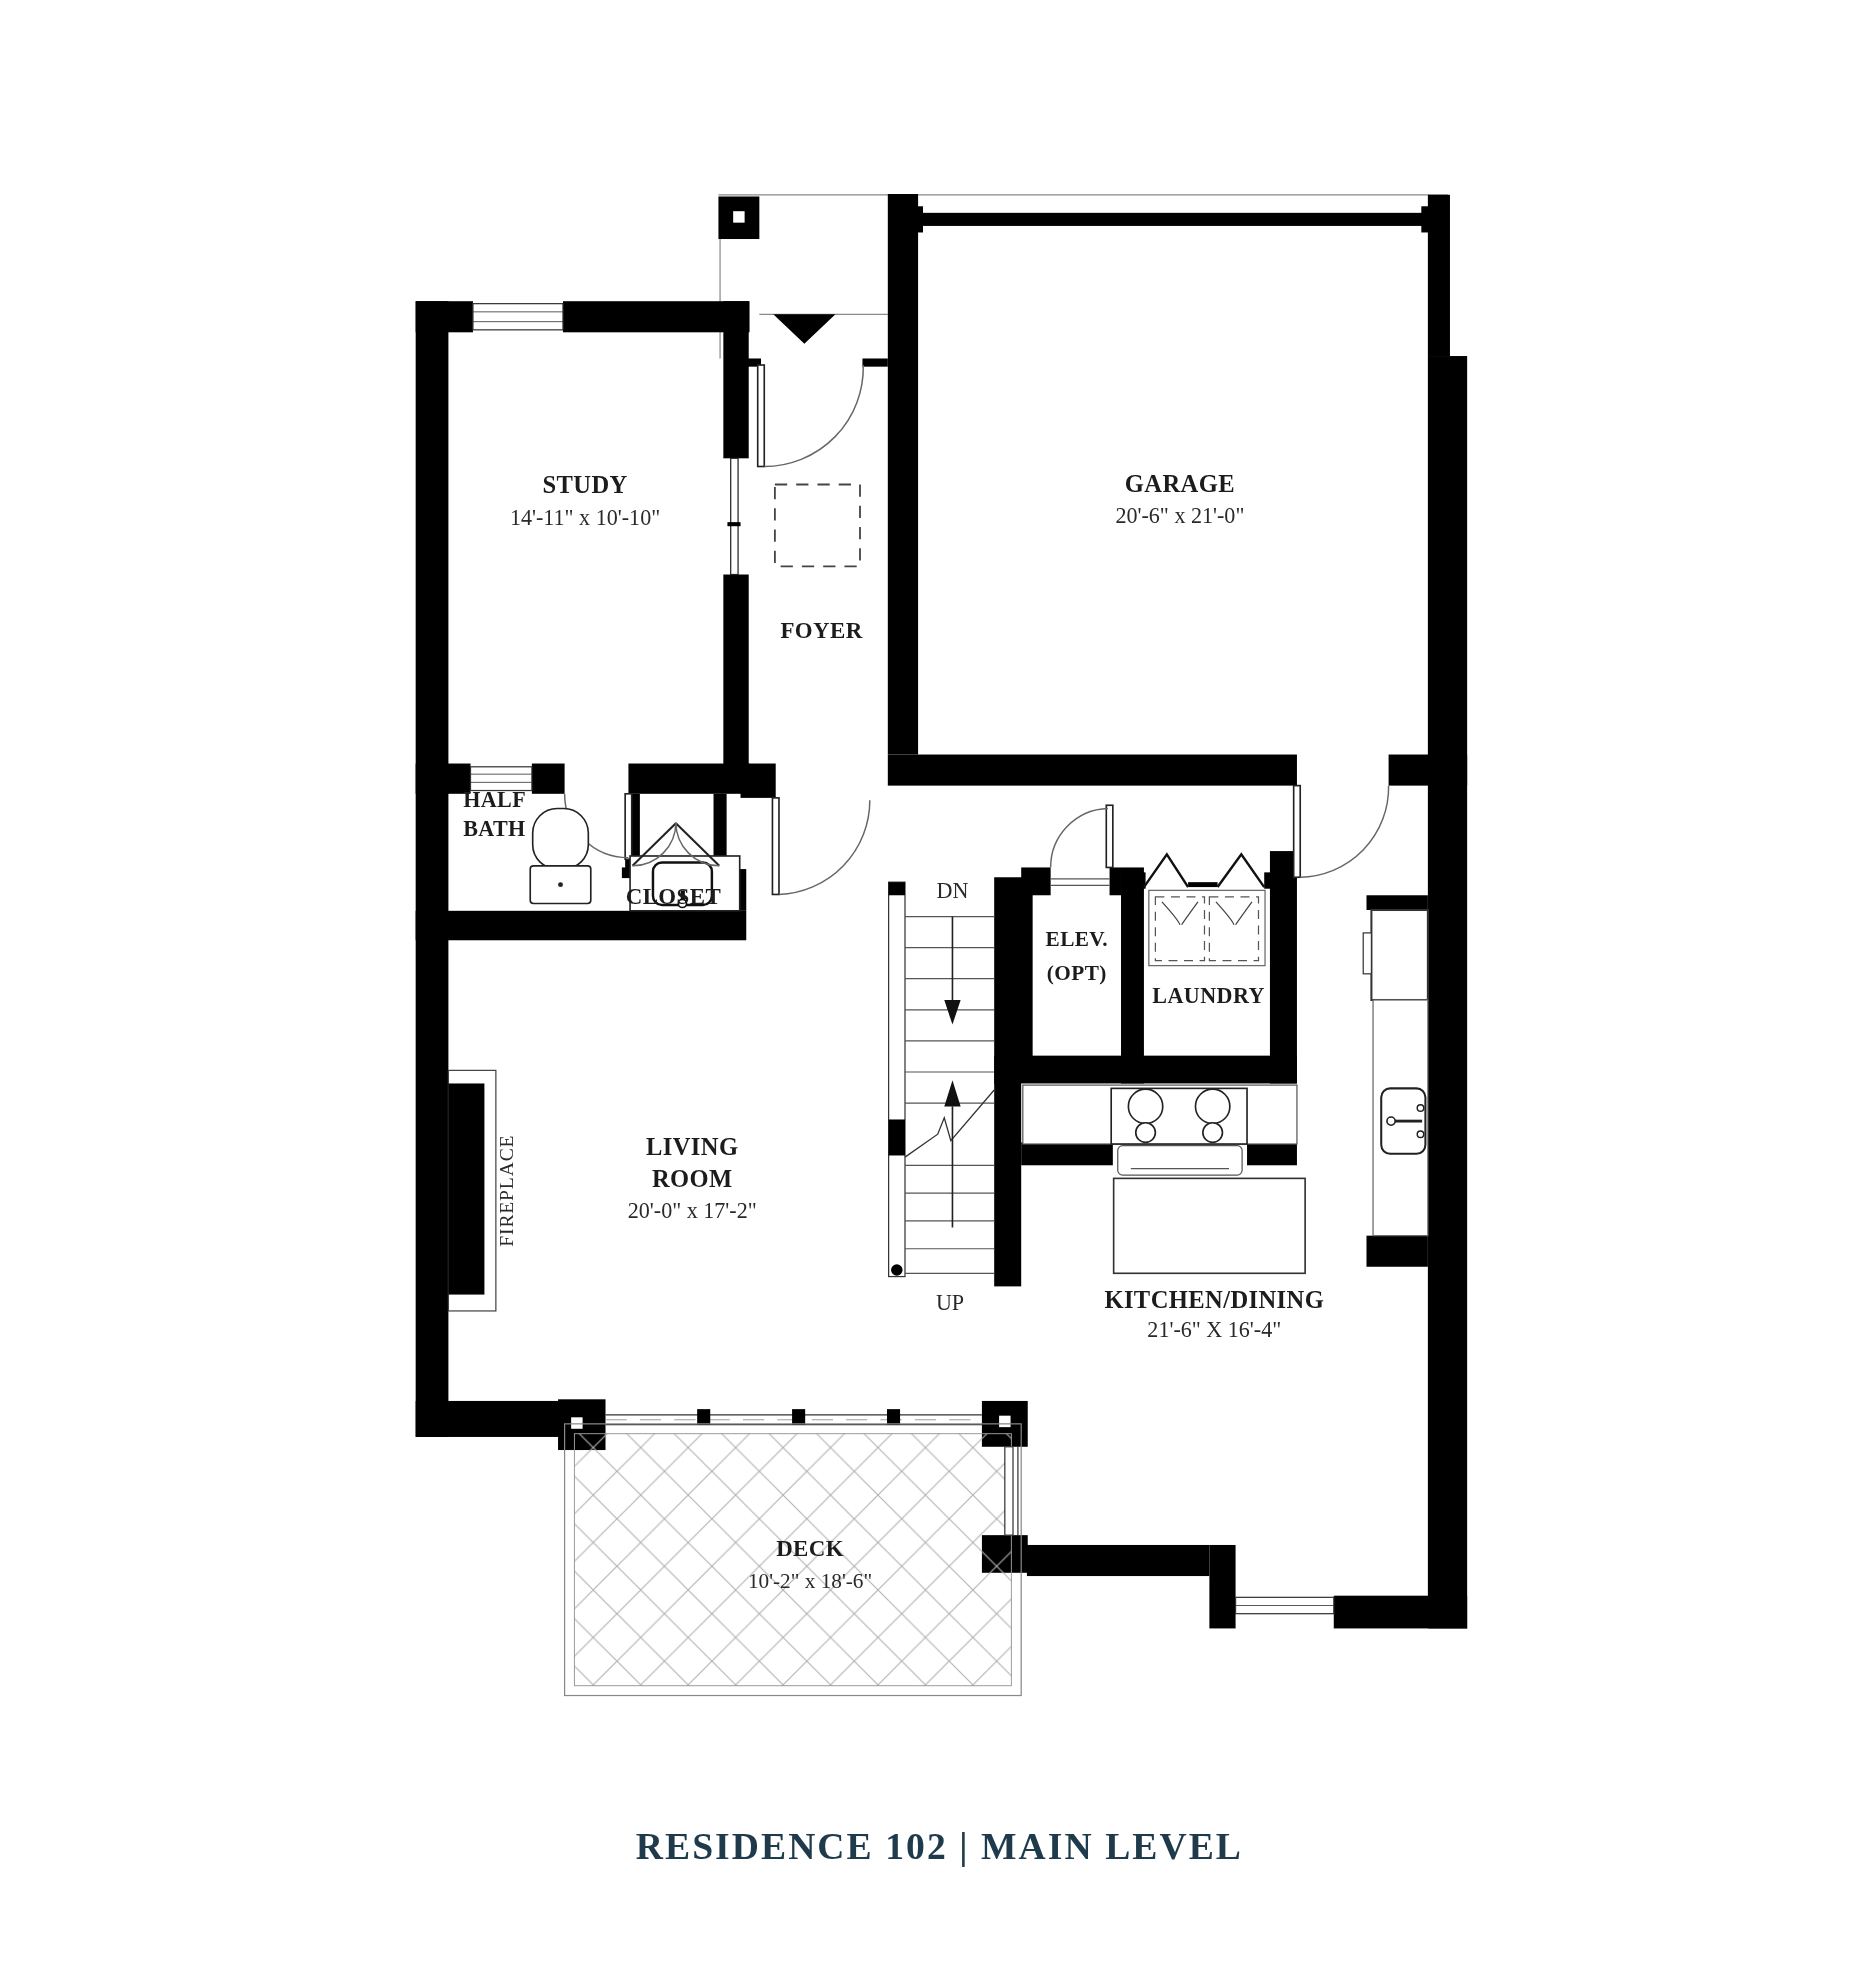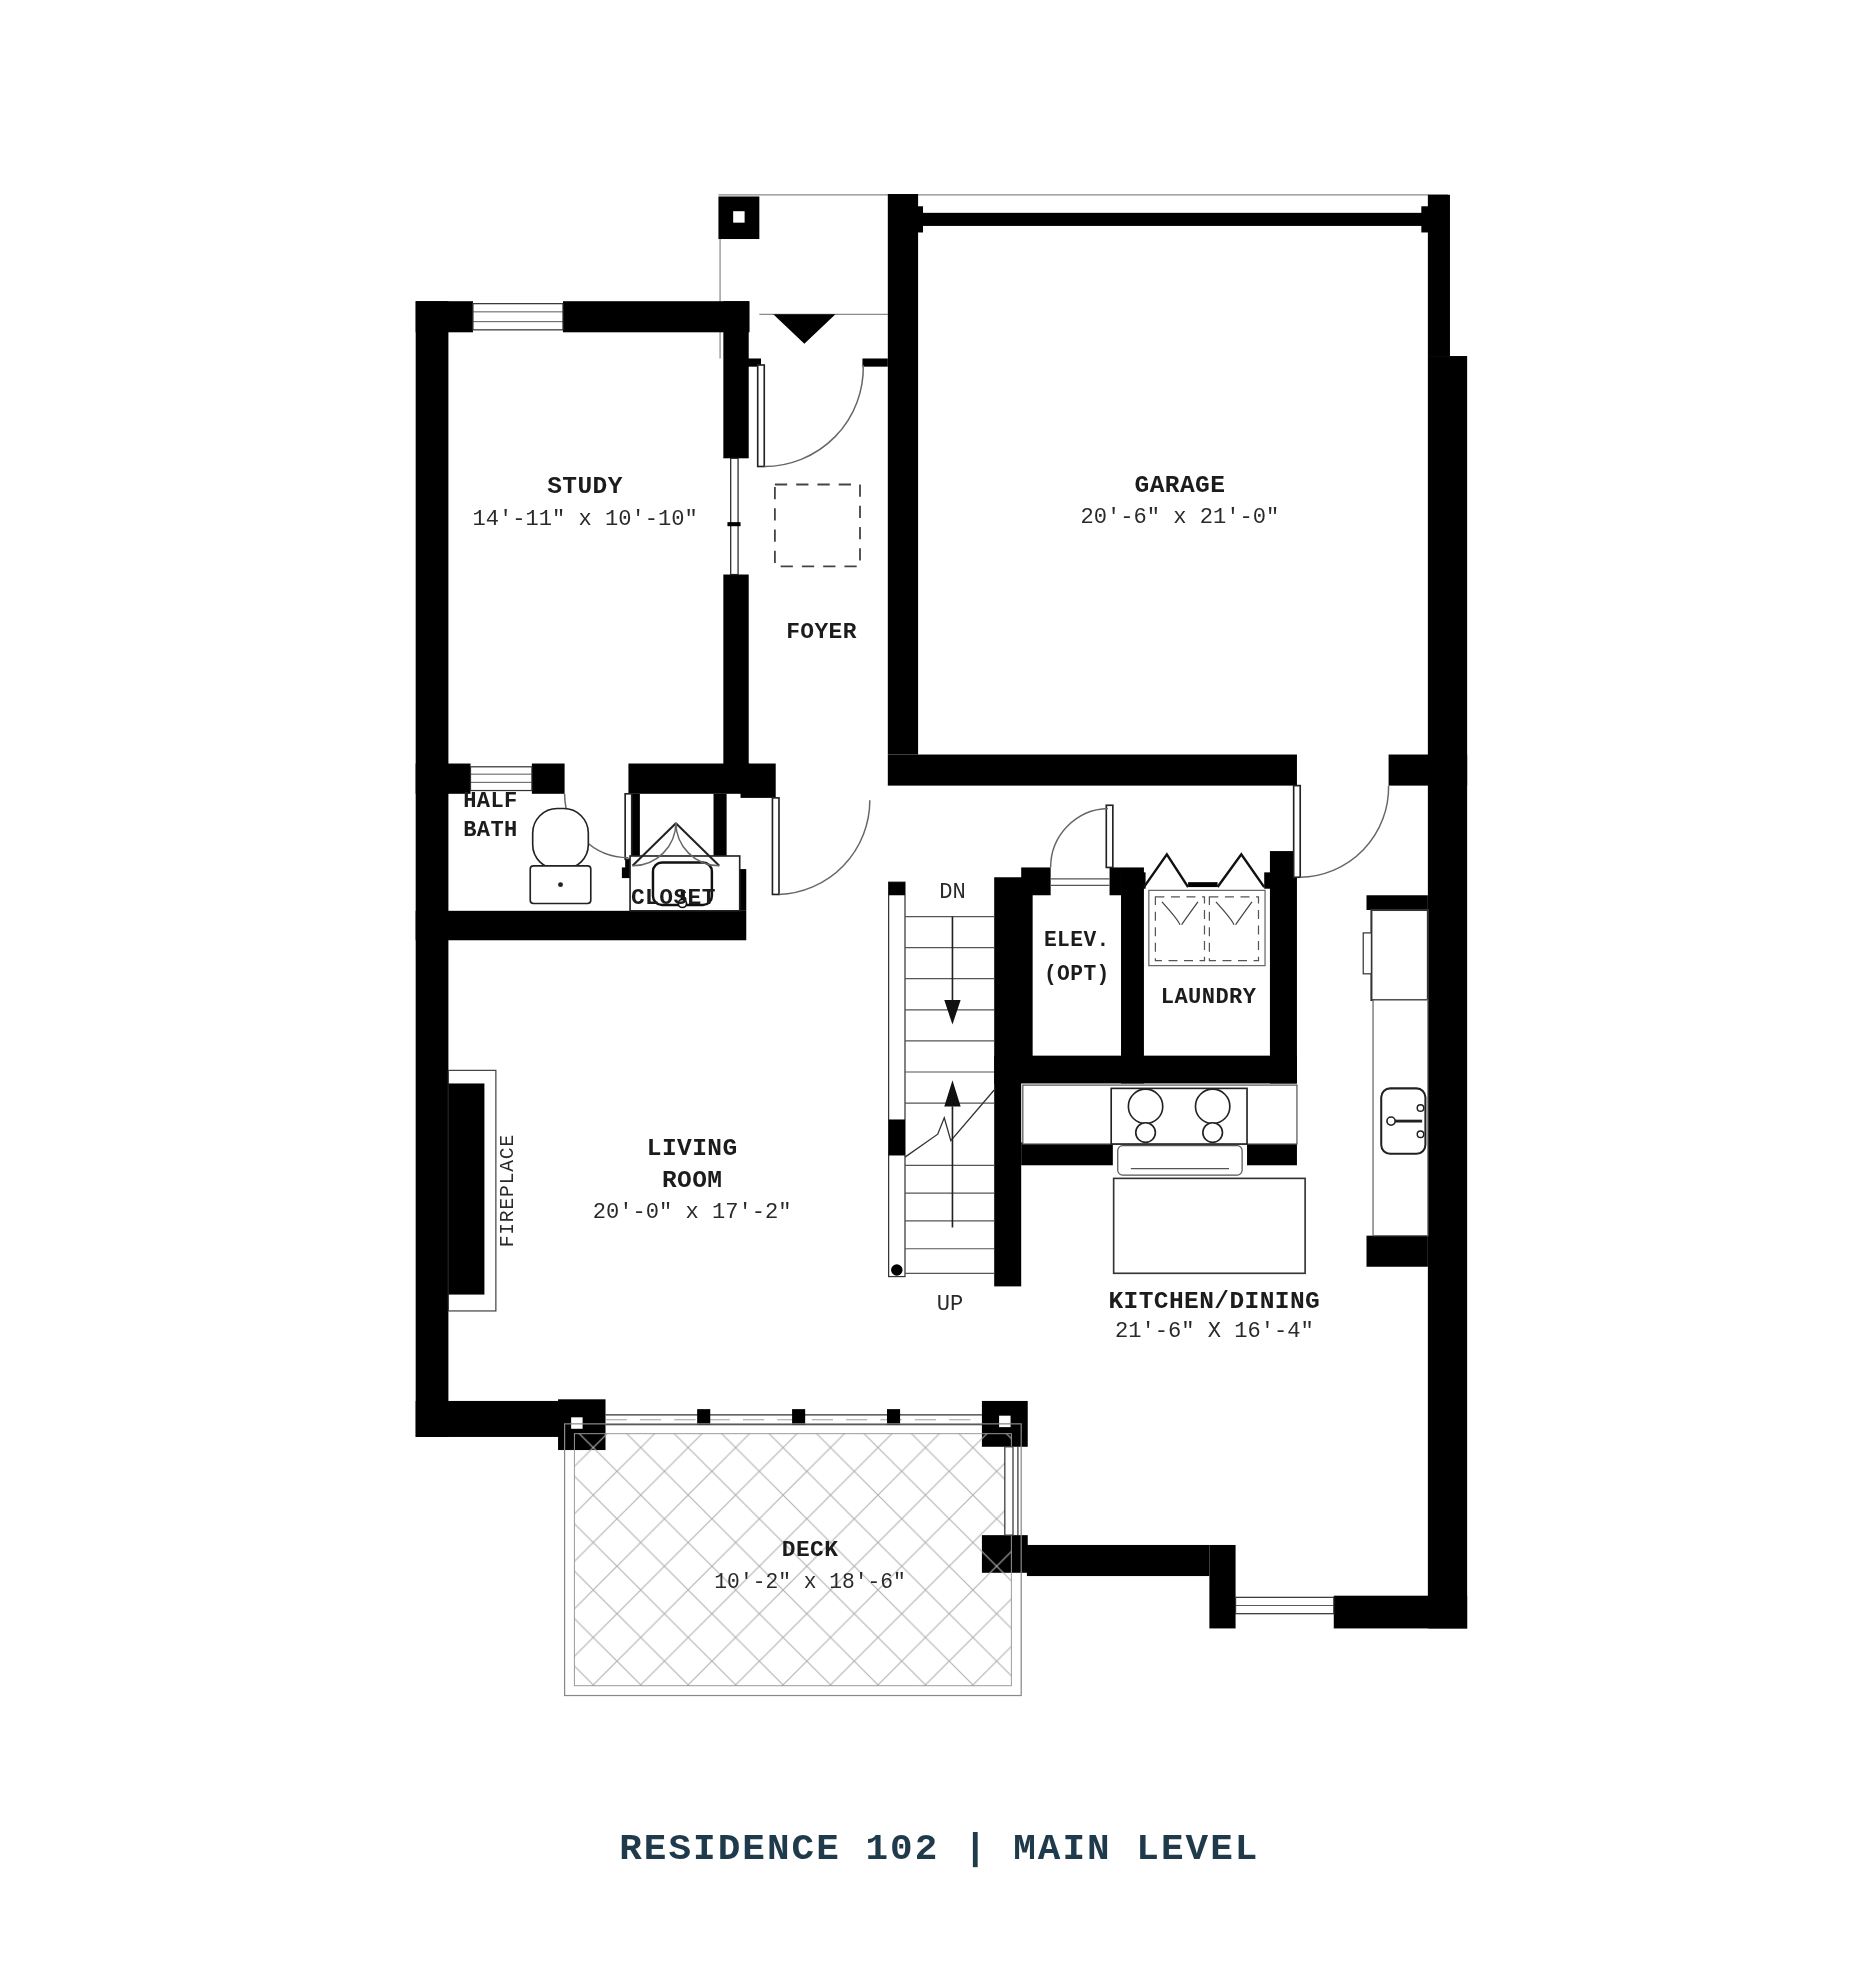--- a/index.html
+++ b/index.html
@@ -1,17 +1,17 @@
 <!DOCTYPE html>
 <html style="font-size:13px"><head>
 <meta charset="utf-8">
 <style>
   html,body{margin:0;padding:0;background:#ffffff;}
   .page{position:relative;width:1873px;height:1964px;background:#ffffff;
-        font-family:Liberation Mono, monospace;}
+        font-family:Liberation Serif, serif;}
   svg{display:block;}
   .wall{fill:#000000;stroke:none;}
   .thin{stroke:#8a8a8a;stroke-width:1.5;fill:none;}
   .fix{stroke:#222222;stroke-width:2;fill:#ffffff;}
   .fixlight{stroke:#555555;stroke-width:1.5;fill:#ffffff;}
   .arc{stroke:#666666;stroke-width:1.8;fill:none;}
   .tread{stroke:#555555;stroke-width:1.5;}
   .lbl{fill:#1c1c1c;font-weight:bold;letter-spacing:0.5px;}
   .dims{fill:#2a2a2a;font-weight:normal;}
 </style>

